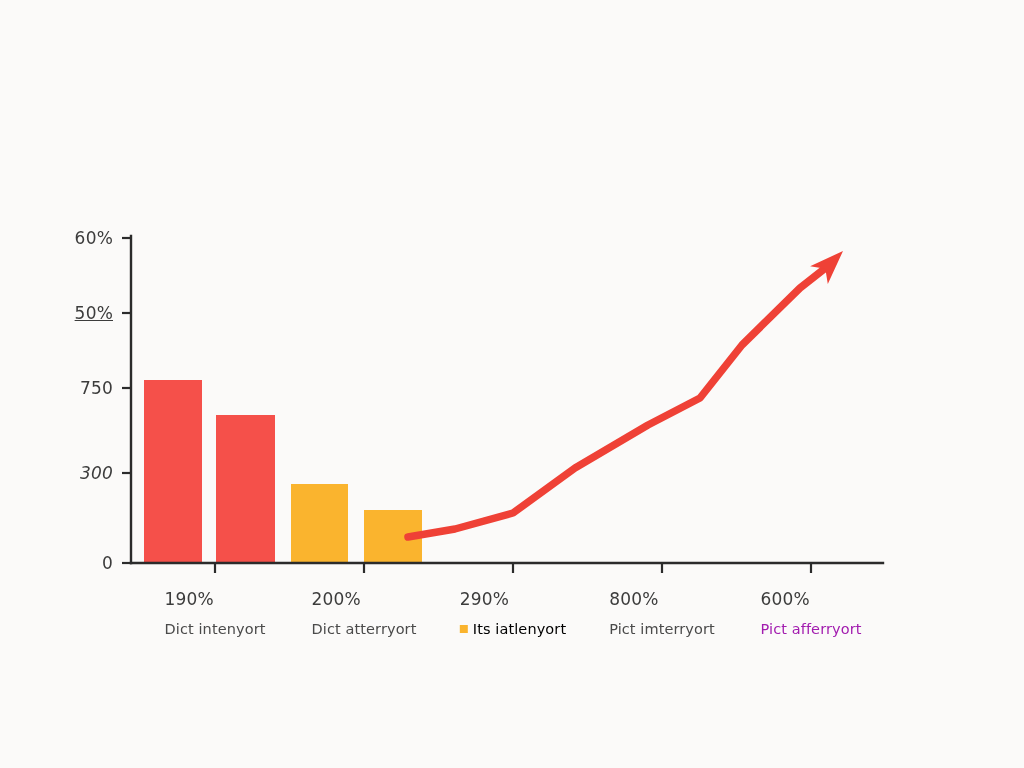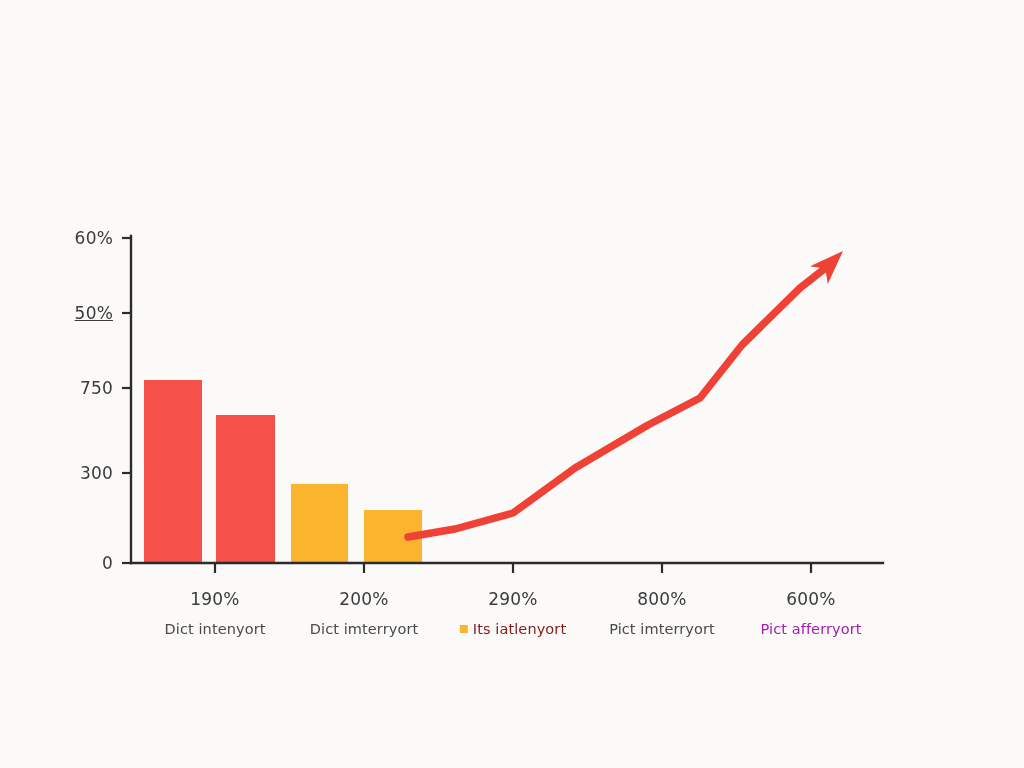--- a/index.html
+++ b/index.html
@@ -54,21 +54,21 @@
     position: absolute;
     text-align: left;
     font-size: 17px;
     color: #3c3c3c;
     letter-spacing: 0.2px;
     white-space: nowrap;
     transform: translateY(-50%);
   }
   .xtick-group {
     position: absolute;
-    text-align: center;
+    text-align: left;
     transform: translateX(-50%);
     white-space: nowrap;
   }
   .xtick-value {
     font-size: 17px;
     color: #3c3c3c;
     letter-spacing: 0.2px;
     line-height: 1.0;
   }
   .xtick-caption {
@@ -123,39 +123,39 @@
     <g id="trend-layer">
         <path d="M 408 537 L 455 529 L 513 513 L 575 468 L 648 425 L 700 398 L 742 345 L 800 288 L 828 266" class="trend-path" stroke="#ef4136" stroke-width="7.5" clip-path="url(#plot-clip)"></path>
         <polygon points="843,251 827.7972042044893,283.8804653251745 825.3223304703364,268.6776695296637 810.1195346748256,266.2027957955108" fill="#ef4136" class="trend-head"></polygon>
       </g>
   </svg>
 
   <div id="ylabels-layer">
       <div class="ylabel-text" style="top: 238px; right: 911px;">60%</div>
       <div class="ylabel-text" style="top: 313px; right: 911px; text-decoration: underline;">50%</div>
       <div class="ylabel-text" style="top: 388px; right: 911px;">750</div>
-      <div class="ylabel-text" style="top: 473px; right: 911px;">300</div>
+      <div class="ylabel-text" style="top: 473px; right: 911px; font-style: italic;">300</div>
       <div class="ylabel-text" style="top: 563px; right: 911px;">0</div>
     </div>
   <div id="xlabels-layer">
       <div class="xtick-group" style="left: 215px; top: 591px;">
         <div class="xtick-value">190%</div>
         <div class="xtick-caption" style="color: rgb(74, 74, 74);">
           <span>Dict intenyort</span>
         </div>
       </div>
       <div class="xtick-group" style="left: 364px; top: 591px;">
         <div class="xtick-value">200%</div>
         <div class="xtick-caption" style="color: rgb(74, 74, 74);">
-          <span>Dict imterryort</span>
+          <span>Dict atterryort</span>
         </div>
       </div>
       <div class="xtick-group" style="left: 513px; top: 591px;">
         <div class="xtick-value">290%</div>
-        <div class="xtick-caption" style="color: #7f1d1d;">
+        <div class="xtick-caption" style="color: #000000;">
           <span class="legend-swatch" style="background: rgb(250, 180, 46);"></span>
           <span>Its iatlenyort</span>
         </div>
       </div>
       <div class="xtick-group" style="left: 662px; top: 591px;">
         <div class="xtick-value">800%</div>
         <div class="xtick-caption" style="color: rgb(74, 74, 74);">
           <span>Pict imterryort</span>
         </div>
       </div>

